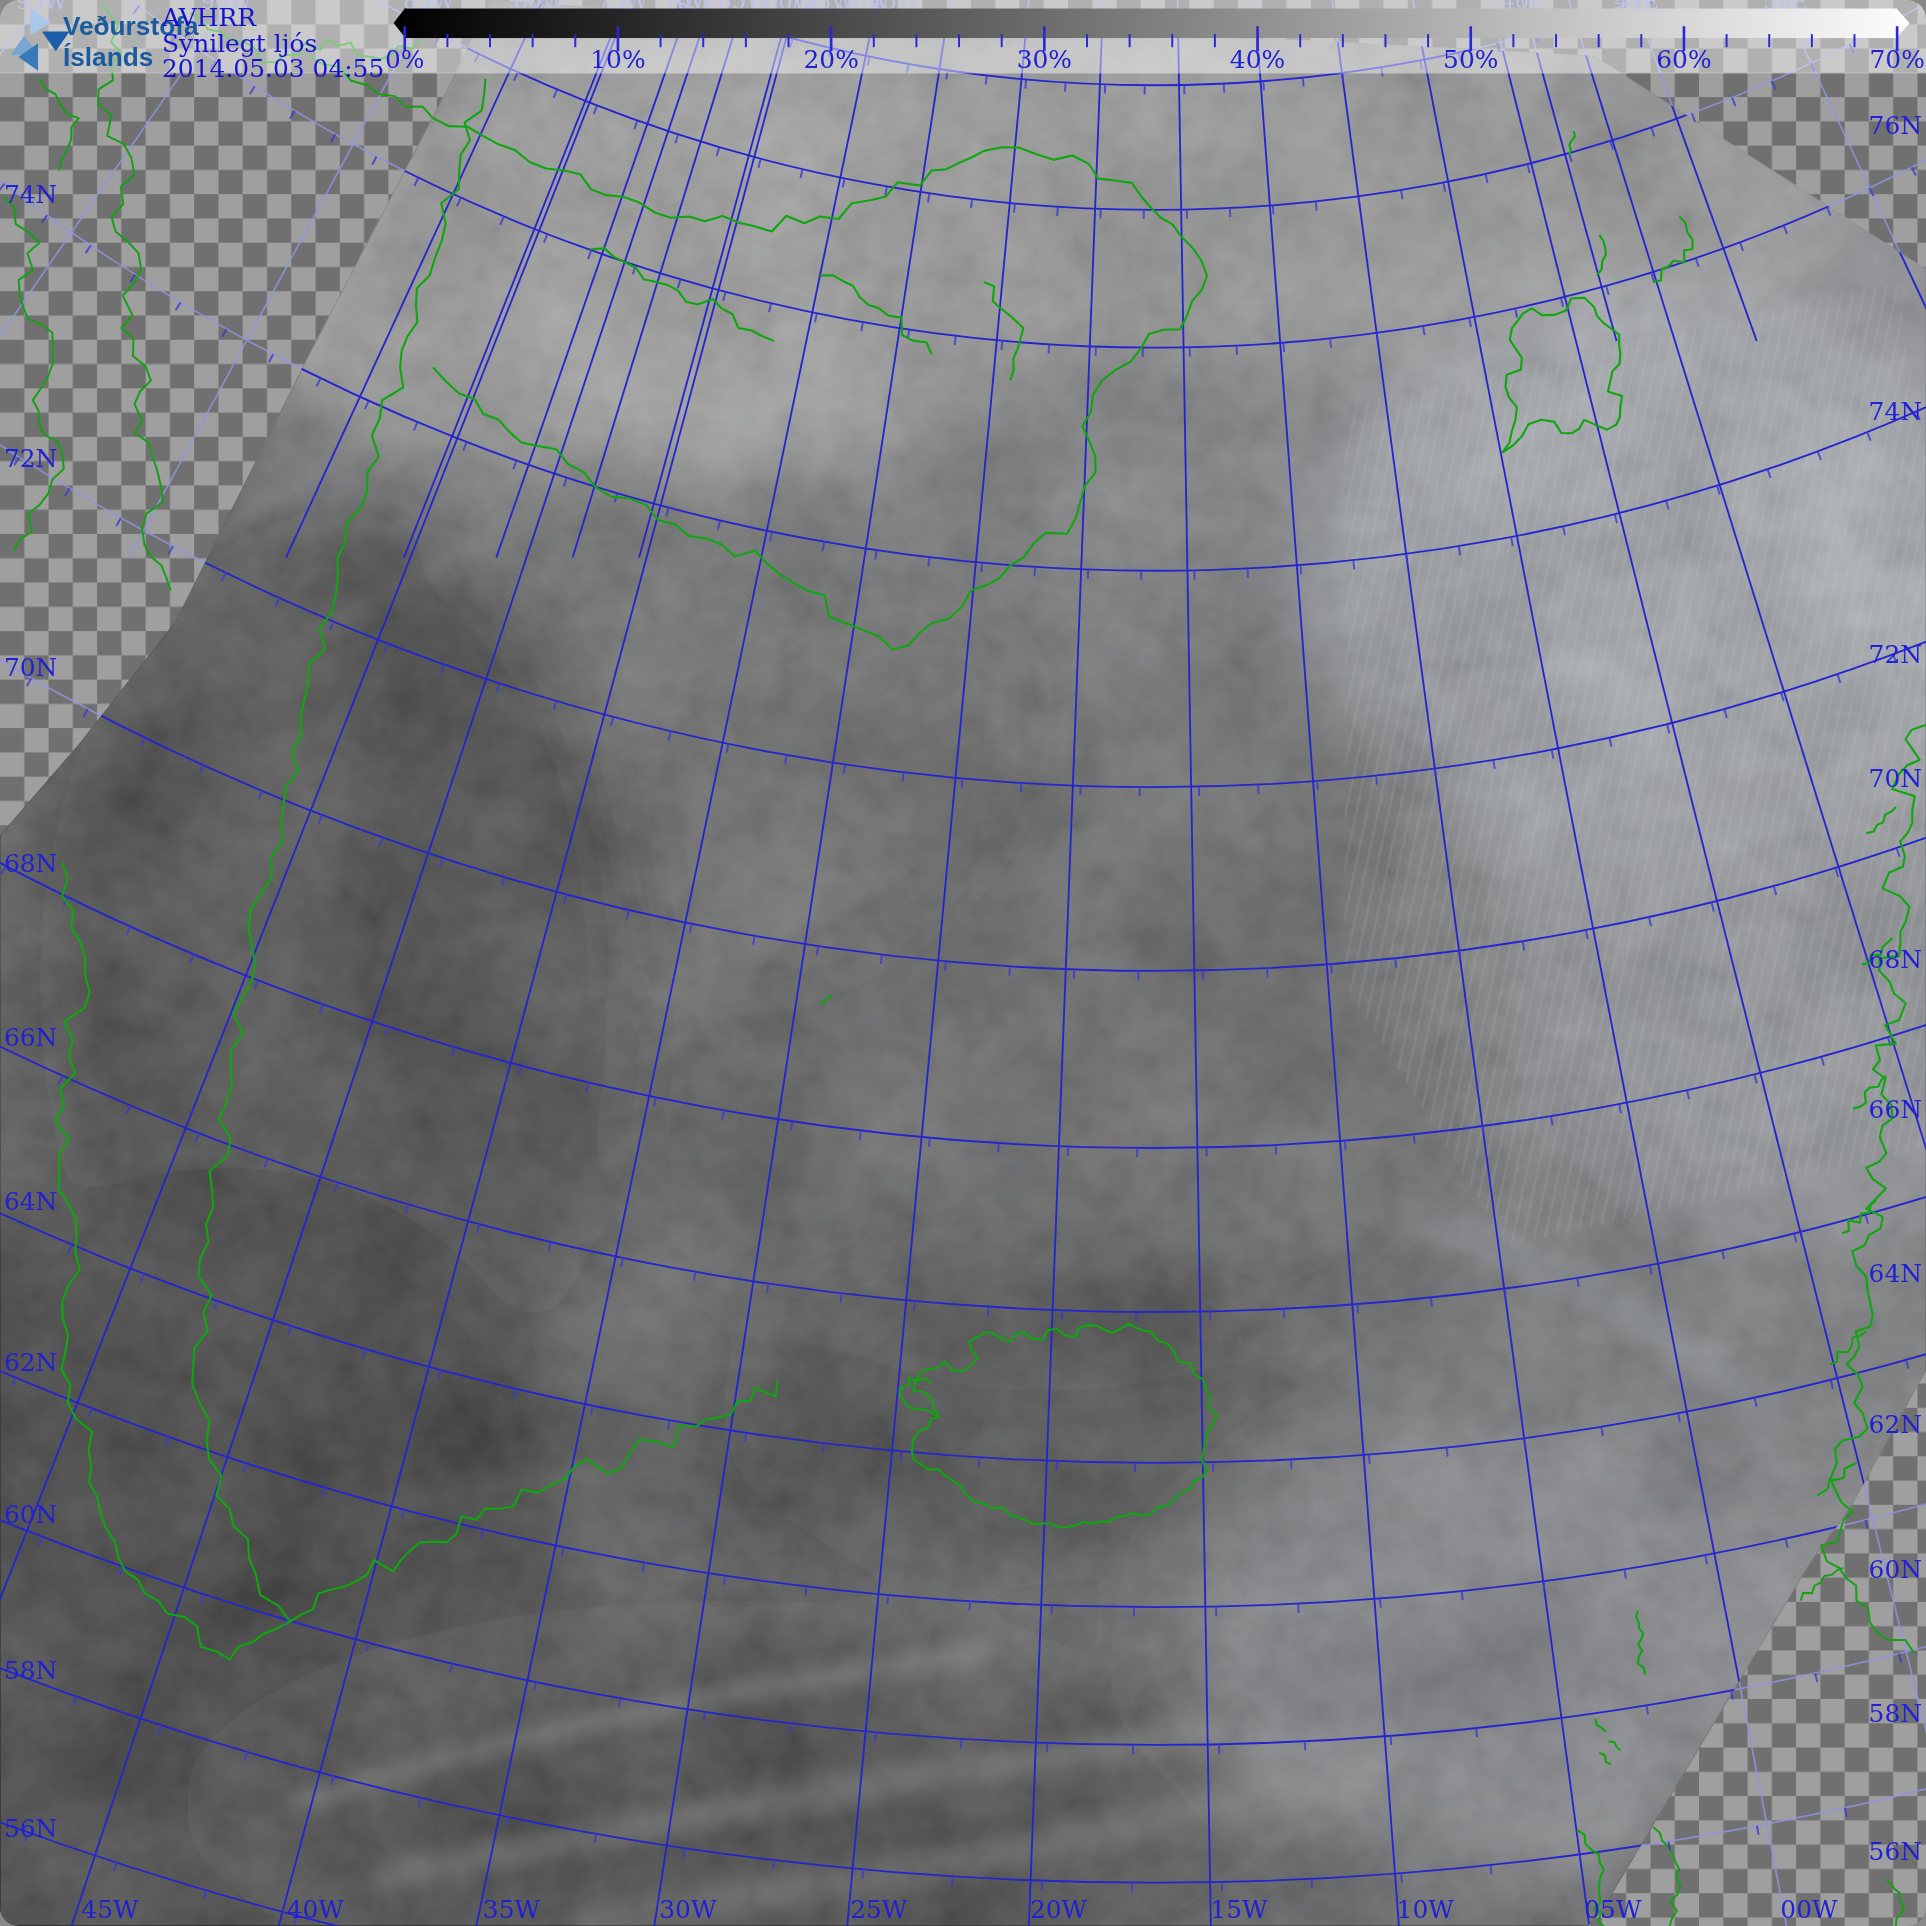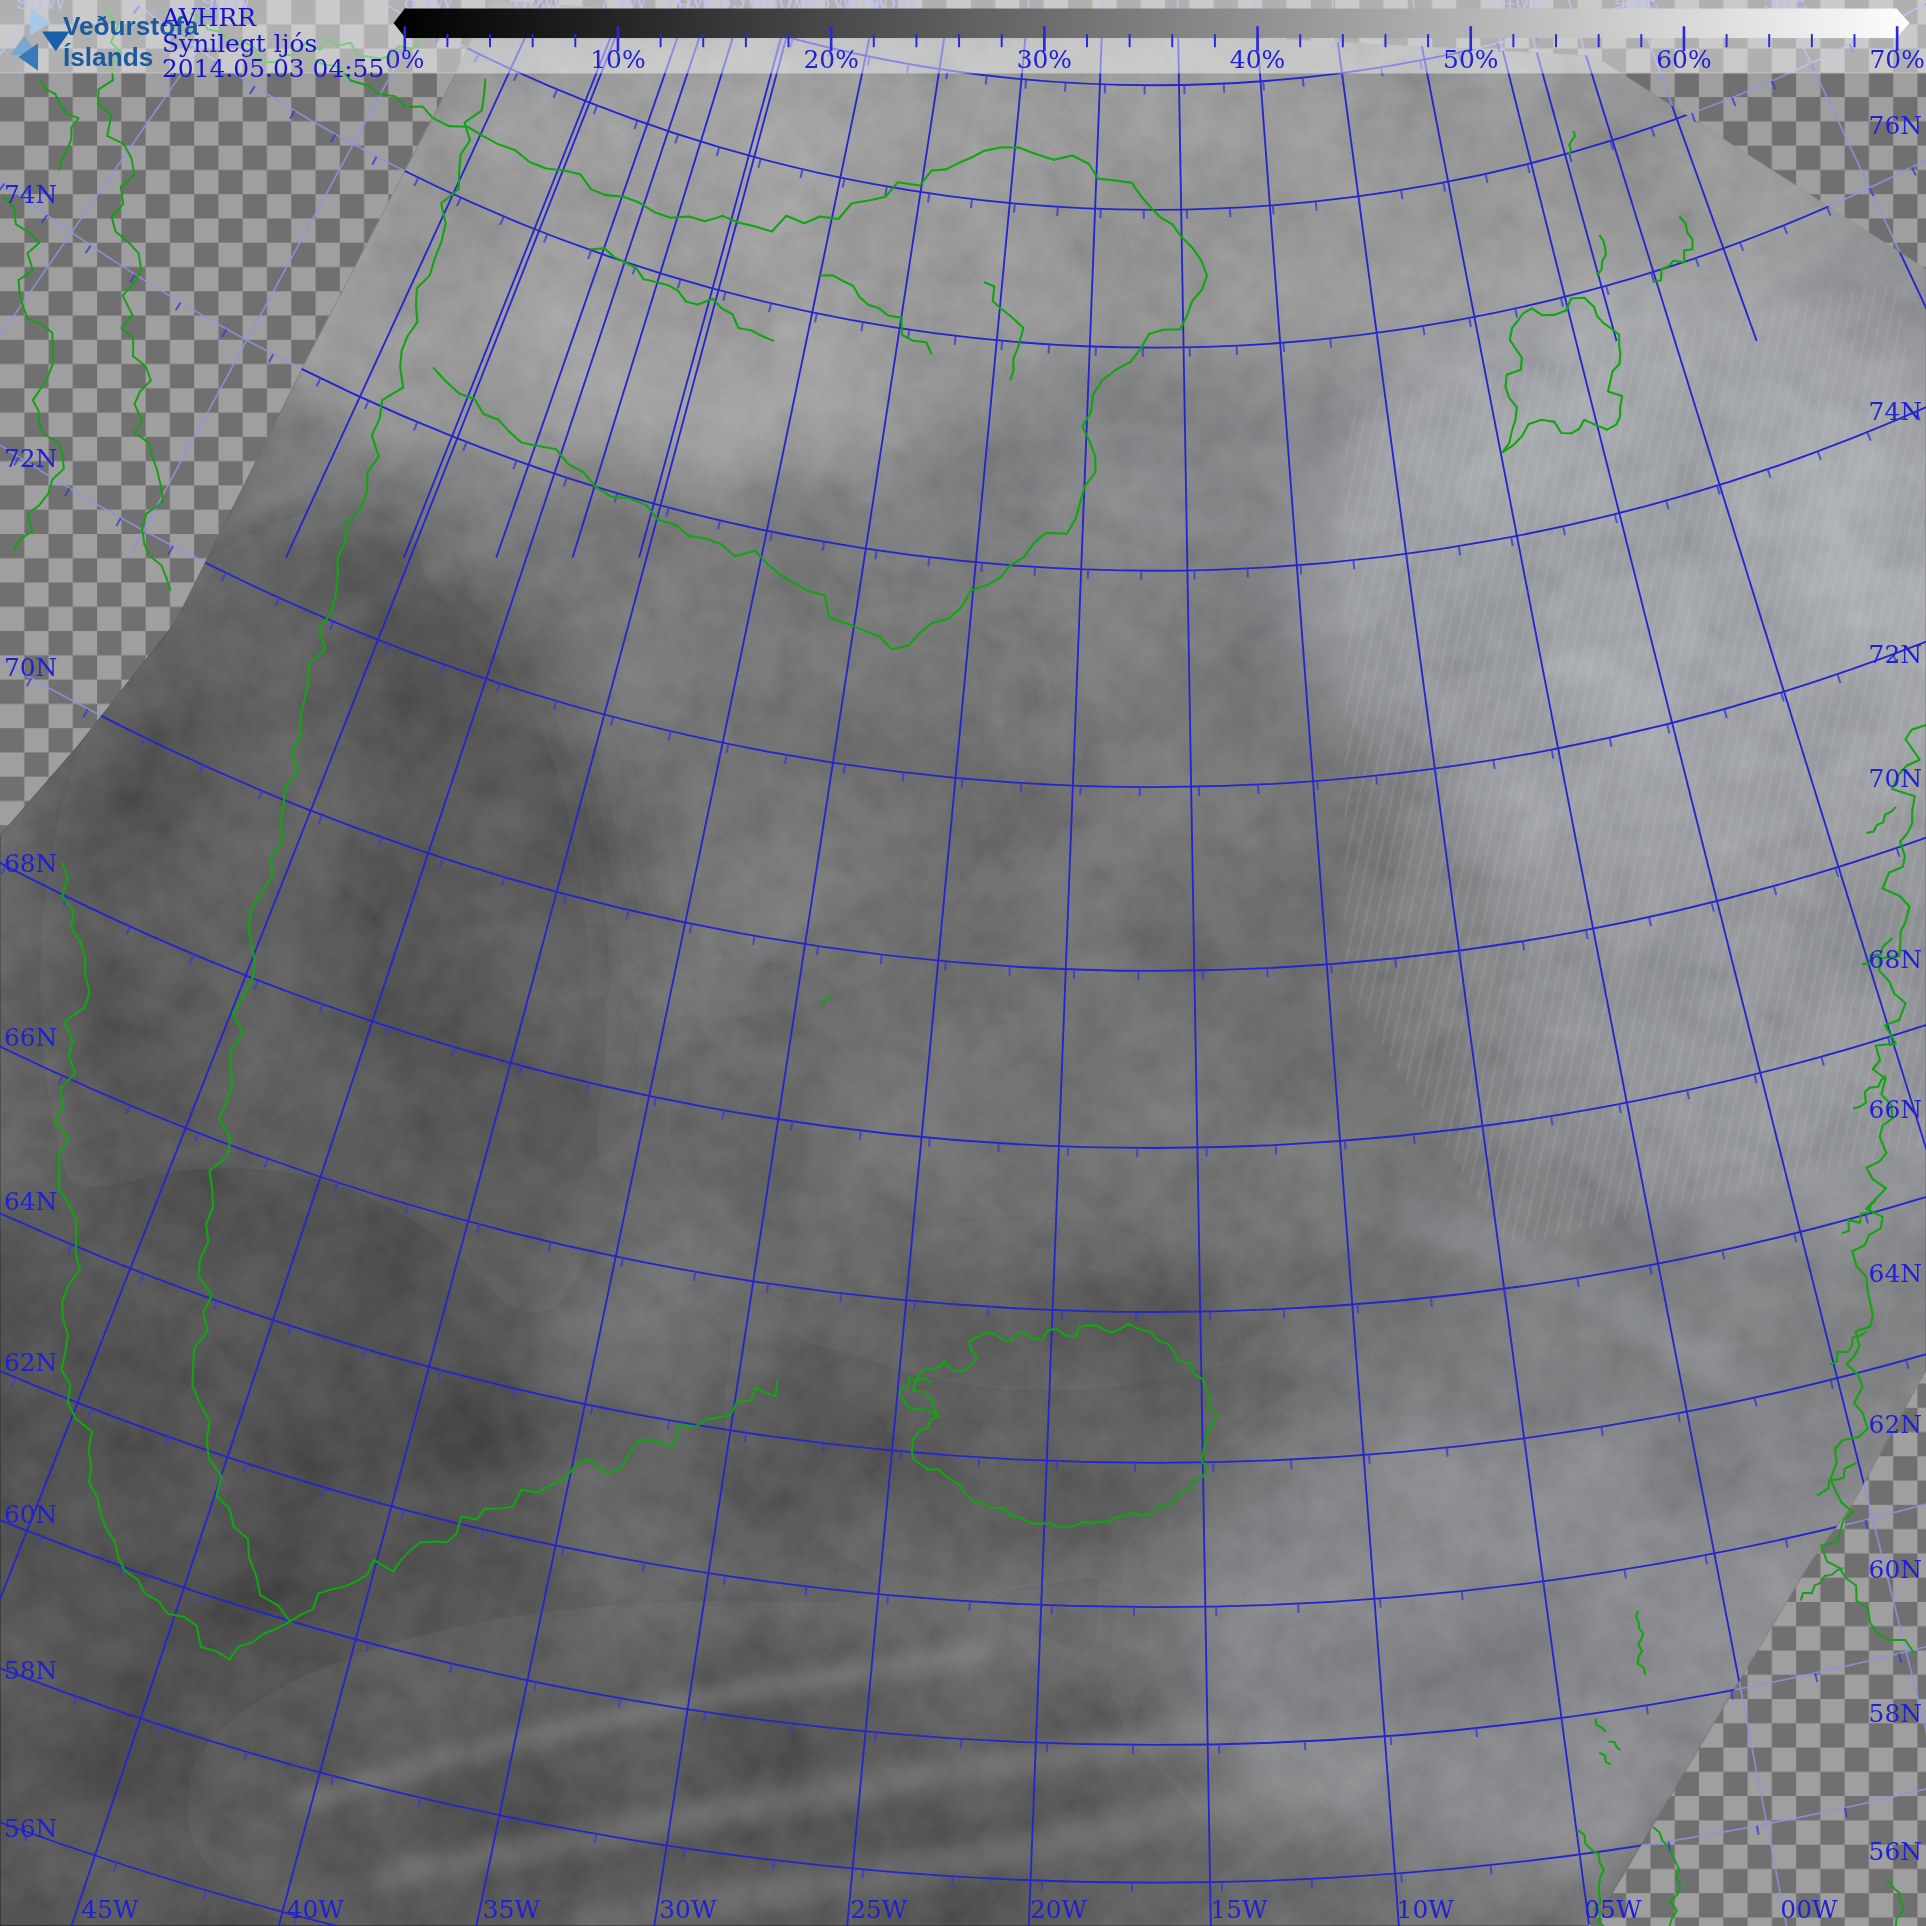--- a/index.html
+++ b/index.html
@@ -1,17 +1,17 @@
 <!DOCTYPE html>
 <html style="font-size:10.5px"><head>
 <meta charset="utf-8">
 <style>
   html,body{margin:0;padding:0;background:#888;}
   #stage{position:relative;width:1926px;height:1926px;overflow:hidden;
-         font-family:"DejaVu Serif",serif;}
+         font-family:"DejaVu Serif",serif;border-radius:19px;}
   svg{display:block}
   text{user-select:none}
   .lbl{font-family:"DejaVu Serif",serif;fill:#2020d4;}
   .lbl-faint{font-family:"DejaVu Serif",serif;fill:#8b90da;}
   .hdr{font-family:"DejaVu Serif",serif;fill:#1414cf;}
   .logotxt{font-family:"Liberation Sans",sans-serif;font-weight:bold;fill:#1b5b9d;}
 </style>
 </head>
 <body>
 

